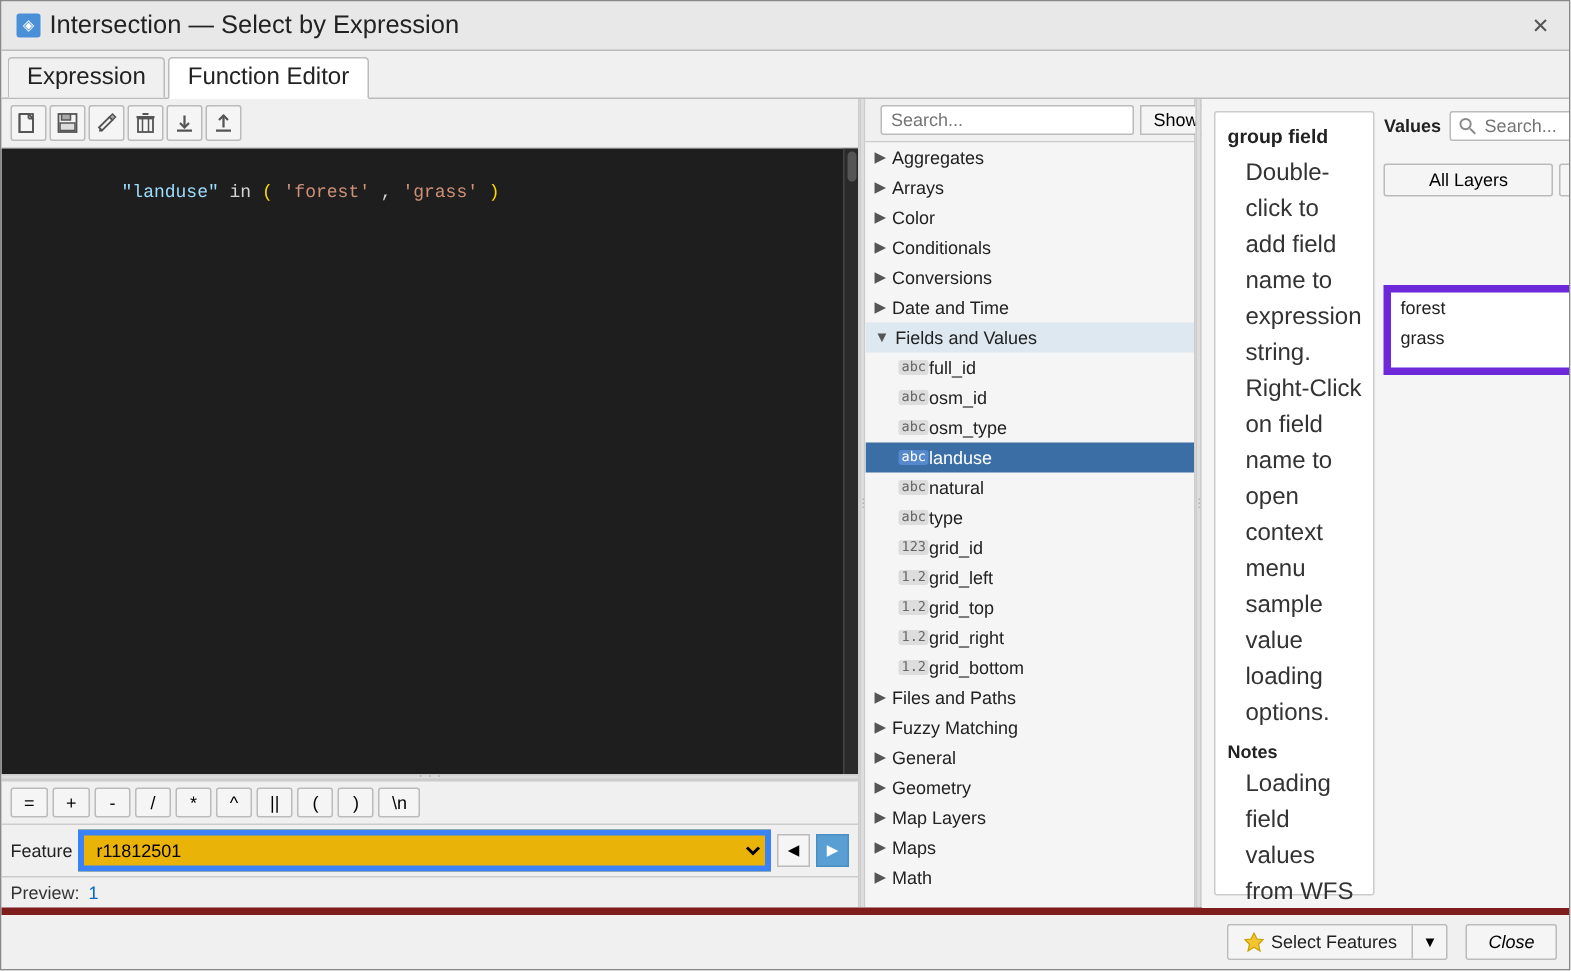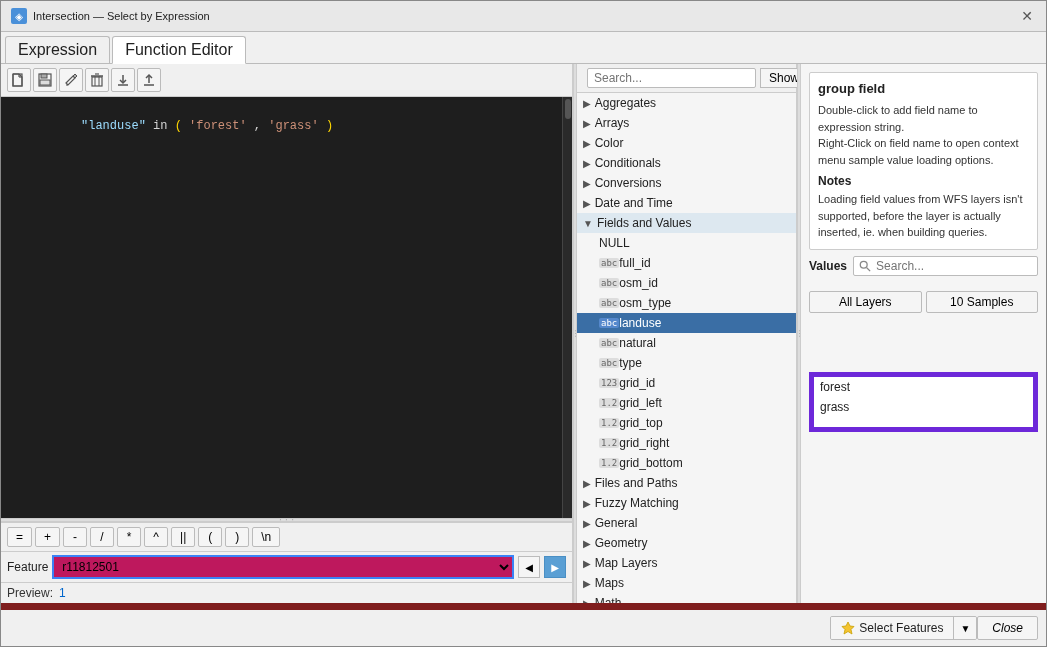--- a/index.html
+++ b/index.html
@@ -3,21 +3,21 @@
   <meta charset="utf-8">
   <style>
     * { box-sizing: border-box; margin: 0; padding: 0; }
     body { font-family: 'Segoe UI', Arial, sans-serif; font-size: 12px; background: #f0f0f0; color: #222; }
     
     .window { width: 1047px; height: 647px; background: #f0f0f0; border: 1px solid #888; display: flex; flex-direction: column; }
     
     .title-bar { background: #e8e8e8; padding: 6px 10px; display: flex; align-items: center; justify-content: space-between; border-bottom: 1px solid #bbb; }
     .title-bar-left { display: flex; align-items: center; gap: 6px; }
     .title-icon { width: 16px; height: 16px; background: #4a90d9; border-radius: 2px; display: flex; align-items: center; justify-content: center; font-size: 10px; color: white; }
-    .title-text { font-size: 11px; font-weight: normal; }
+    .title-text { font-size: 17px; font-weight: normal; }
     .close-btn { width: 18px; height: 18px; display: flex; align-items: center; justify-content: center; cursor: pointer; font-size: 14px; color: #555; }
     
     .tabs { display: flex; border-bottom: 1px solid #bbb; padding: 4px 4px 0; background: #f0f0f0; }
     .tab { padding: 4px 12px; border: 1px solid #bbb; border-bottom: none; background: #f0f0f0; cursor: pointer; font-size: 16px; margin-right: 2px; border-radius: 3px 3px 0 0; }
     .tab.active { background: white; border-bottom: 1px solid white; margin-bottom: -1px; z-index: 1; }
     
     .main-content { display: flex; flex: 1; overflow: hidden; }
     
     
     .left-panel { display: flex; flex-direction: column; flex: 1; min-width: 0; border-right: 1px solid #ccc; }
@@ -31,21 +31,21 @@
     .kw-paren { color: #ffd700; }
     .kw-field { color: #9cdcfe; }
     
     .resize-handle { height: 4px; background: #ddd; cursor: ns-resize; border-top: 1px solid #ccc; border-bottom: 1px solid #ccc; }
     
     .operator-bar { display: flex; align-items: center; padding: 4px 6px; gap: 3px; border-top: 1px solid #ccc; background: #f0f0f0; flex-wrap: wrap; }
     .op-btn { padding: 2px 8px; border: 1px solid #bbb; background: #f5f5f5; cursor: pointer; font-size: 12px; min-width: 24px; text-align: center; border-radius: 2px; }
     
     .feature-bar { display: flex; align-items: center; padding: 3px 6px; gap: 4px; border-top: 1px solid #ccc; background: #f0f0f0; }
     .feature-label { font-size: 12px; }
-    .feature-select { flex: 1; border: 2px solid #3b82f6; padding: 2px 4px; font-size: 12px; background: #be185d; }
+    .feature-select { flex: 1; border: 4px solid #3b82f6; padding: 2px 4px; font-size: 12px; background: #eab308; }
     .nav-btn { width: 22px; height: 22px; border: 1px solid #bbb; background: #f5f5f5; cursor: pointer; display: flex; align-items: center; justify-content: center; font-size: 10px; }
     
     .preview-bar { display: flex; align-items: center; padding: 3px 6px; border-top: 1px solid #ccc; background: #f0f0f0; gap: 6px; }
     .preview-label { font-size: 12px; color: #333; }
     .preview-value { font-size: 12px; color: #0066cc; }
     
     .help-bar { display: flex; align-items: center; padding: 4px 6px; border-top: 1px solid #ccc; background: #f0f0f0; }
     .help-btn { padding: 3px 16px; border: 1px solid #bbb; background: #f5f5f5; cursor: pointer; font-size: 12px; border-radius: 2px; }
     
     
@@ -62,40 +62,40 @@
     
     .func-group { }
     .func-group-header { display: flex; align-items: center; padding: 3px 6px; cursor: pointer; user-select: none; font-size: 12px; }
     .func-group-header.expanded { background: #dde8f0; }
     .func-group-icon { margin-right: 4px; font-size: 10px; color: #555; }
     
     .func-item { padding: 3px 6px 3px 22px; cursor: pointer; font-size: 12px; display: flex; align-items: center; gap: 0; }
     .type-badge { font-size: 9px; color: #666; background: #ddd; border-radius: 2px; padding: 0 2px; font-family: monospace; }
     
     
-    .right-panel { width: 245px; display: flex; flex-direction: column; padding: 8px; gap: 6px; background: #f5f5f5; overflow-y: auto; }
+    .right-panel { width: 245px; display: flex; flex-direction: row; padding: 8px; gap: 6px; background: #f5f5f5; overflow-y: auto; }
     
     .info-box { background: white; border: 1px solid #ccc; padding: 8px; border-radius: 2px; }
     .info-title { font-weight: bold; font-size: 13px; margin-bottom: 6px; }
-    .info-text { font-size: 11px; line-height: 1.5; color: #333; }
+    .info-text { font-size: 16px; line-height: 1.5; color: #333; margin-left: 12px; }
     .notes-title { font-weight: bold; font-size: 12px; margin: 6px 0 3px; }
     
     .values-section { display: flex; flex-direction: column; gap: 15px; }
     .values-header { display: flex; align-items: center; gap: 6px; }
     .values-label { font-size: 12px; font-weight: bold; }
     .values-search { flex: 1; border: 1px solid #bbb; padding: 2px 6px; font-size: 12px; border-radius: 2px; }
     
     .values-buttons { display: flex; gap: 4px; }
     .values-btn { flex: 1; padding: 3px 8px; border: 1px solid #bbb; background: #f5f5f5; cursor: pointer; font-size: 12px; text-align: center; border-radius: 2px; }
     
     .values-list { background: white; border: 5px solid #6d28d9; min-height: 60px; margin-top: 44px; }
     .value-item { padding: 3px 6px; font-size: 12px; cursor: pointer; }
     
     
-    .bottom-bar { display: flex; align-items: center; justify-content: flex-end; padding: 6px 8px; gap: 0; border-top: 7px solid #7f1d1d; background: #f0f0f0; }
+    .bottom-bar { display: flex; align-items: center; justify-content: flex-end; padding: 6px 8px; gap: 12px; border-top: 5px solid #7f1d1d; background: #f0f0f0; }
     .bottom-btn { padding: 4px 14px; border: 1px solid #bbb; background: #f5f5f5; cursor: pointer; font-size: 12px; border-radius: 2px; display: flex; align-items: center; gap: 4px; font-style: italic; }
     .select-features-btn { display: flex; align-items: stretch; border: 1px solid #bbb; border-radius: 2px; overflow: hidden; }
     .select-features-main { padding: 4px 10px; background: #f5f5f5; cursor: pointer; font-size: 12px; border-right: 1px solid #bbb; display: flex; align-items: center; gap: 4px; }
     .select-features-arrow { padding: 4px 6px; background: #f5f5f5; cursor: pointer; border: none; font-size: 10px; }
 
     .fields-expanded { background: #d0dce8; }
     .null-item { padding: 3px 6px 3px 22px; cursor: pointer; font-size: 12px; font-style: normal; }
     
     .landuse-selected { background: #3a6ea5; color: white; }
     .landuse-selected .type-badge { background: #5588cc; color: white; }
@@ -274,21 +274,20 @@
             <span>Date and Time</span>
           </div>
         </div>
 
         <div class="func-group">
           <div class="func-group-header expanded fields-expanded">
             <span class="func-group-icon">▼</span>
             <span>Fields and Values</span>
           </div>
 
-          <div class="null-item">NULL</div>
           <div class="func-item">
             <span class="type-badge">abc</span>
             <span>full_id</span>
           </div>
           <div class="func-item">
             <span class="type-badge">abc</span>
             <span>osm_id</span>
           </div>
           <div class="func-item">
             <span class="type-badge">abc</span>

